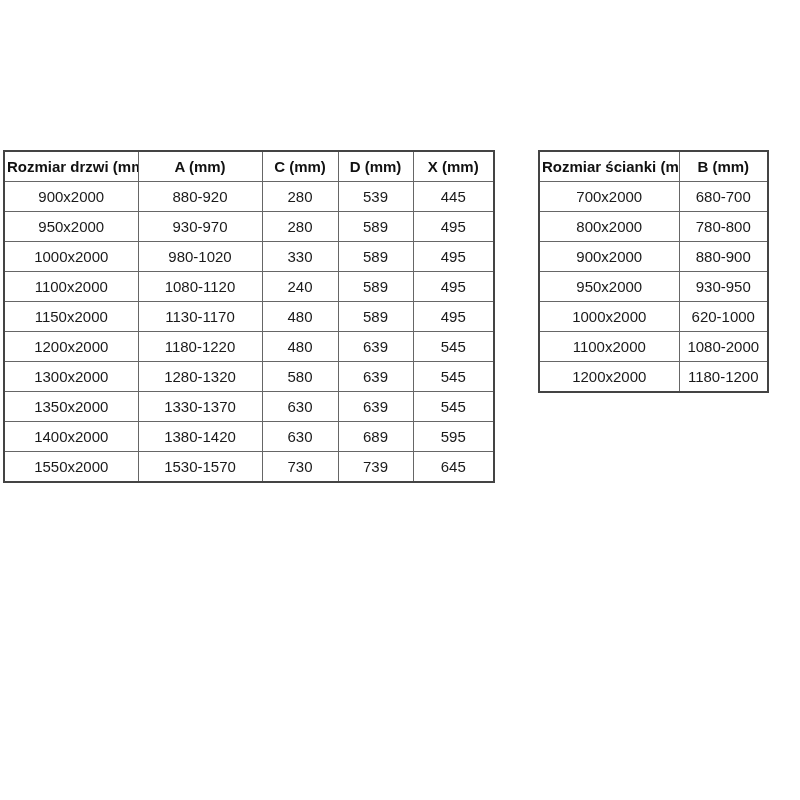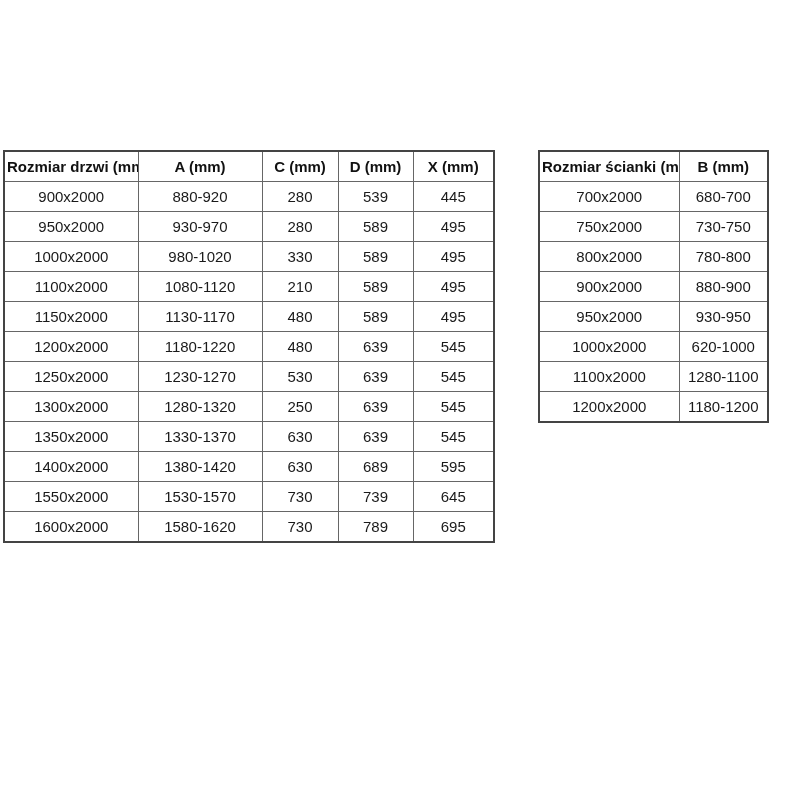--- a/index.html
+++ b/index.html
@@ -101,49 +101,42 @@
         <tr>
           <td>1000x2000</td>
           <td>980-1020</td>
           <td>330</td>
           <td>589</td>
           <td>495</td>
         </tr>
         <tr>
           <td>1100x2000</td>
           <td>1080-1120</td>
-          <td>210</td>
+          <td>240</td>
           <td>589</td>
           <td>495</td>
         </tr>
         <tr>
           <td>1150x2000</td>
           <td>1130-1170</td>
           <td>480</td>
           <td>589</td>
           <td>495</td>
         </tr>
         <tr>
           <td>1200x2000</td>
           <td>1180-1220</td>
           <td>480</td>
           <td>639</td>
           <td>545</td>
         </tr>
         <tr>
-          <td>1250x2000</td>
-          <td>1230-1270</td>
-          <td>530</td>
-          <td>639</td>
-          <td>545</td>
-        </tr>
-        <tr>
           <td>1300x2000</td>
           <td>1280-1320</td>
-          <td>250</td>
+          <td>580</td>
           <td>639</td>
           <td>545</td>
         </tr>
         <tr>
           <td>1350x2000</td>
           <td>1330-1370</td>
           <td>630</td>
           <td>639</td>
           <td>545</td>
         </tr>
@@ -153,27 +146,20 @@
           <td>630</td>
           <td>689</td>
           <td>595</td>
         </tr>
         <tr>
           <td>1550x2000</td>
           <td>1530-1570</td>
           <td>730</td>
           <td>739</td>
           <td>645</td>
-        </tr>
-        <tr>
-          <td>1600x2000</td>
-          <td>1580-1620</td>
-          <td>730</td>
-          <td>789</td>
-          <td>695</td>
         </tr>
       </tbody>
   </table>
 
   <table class="spec" id="walls-table">
     <colgroup>
       <col class="c1">
         <col class="c2">
     </colgroup>
     <thead>
@@ -181,42 +167,38 @@
           <th>Rozmiar ścianki (mm)</th>
           <th>B (mm)</th>
         </tr>
     </thead>
     <tbody>
         <tr>
           <td>700x2000</td>
           <td>680-700</td>
         </tr>
         <tr>
-          <td>750x2000</td>
-          <td>730-750</td>
-        </tr>
-        <tr>
           <td>800x2000</td>
           <td>780-800</td>
         </tr>
         <tr>
           <td>900x2000</td>
           <td>880-900</td>
         </tr>
         <tr>
           <td>950x2000</td>
           <td>930-950</td>
         </tr>
         <tr>
           <td>1000x2000</td>
           <td>620-1000</td>
         </tr>
         <tr>
           <td>1100x2000</td>
-          <td>1280-1100</td>
+          <td>1080-2000</td>
         </tr>
         <tr>
           <td>1200x2000</td>
           <td>1180-1200</td>
         </tr>
       </tbody>
   </table>
 
 </div>
 

